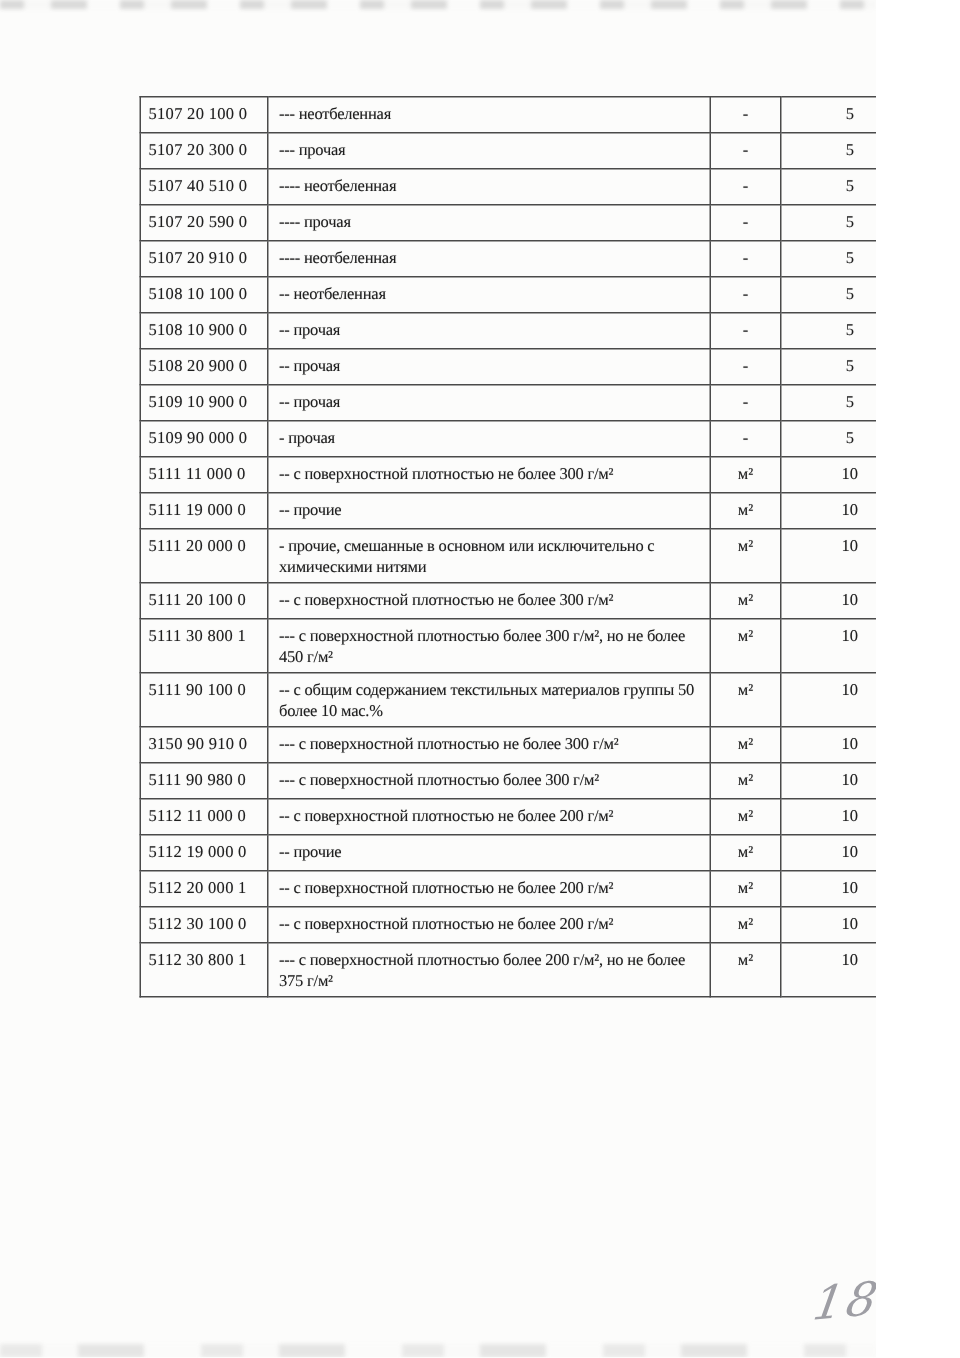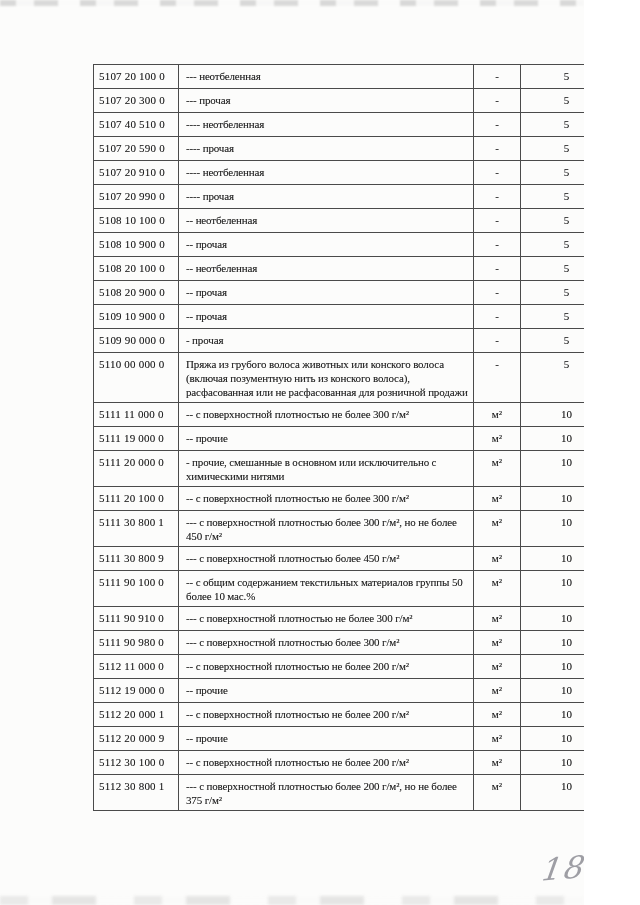--- a/index.html
+++ b/index.html
@@ -135,68 +135,50 @@
           <td class="col-unit">-</td>
           <td class="col-rate">5</td>
         </tr>
         <tr>
           <td class="col-code">5107 20 910 0</td>
           <td class="col-description">---- неотбеленная</td>
           <td class="col-unit">-</td>
           <td class="col-rate">5</td>
         </tr>
         <tr>
-          <td class="col-code">5107 20 990 0</td>
-          <td class="col-description">---- прочая</td>
-          <td class="col-unit">-</td>
-          <td class="col-rate">5</td>
-        </tr>
-        <tr>
           <td class="col-code">5108 10 100 0</td>
           <td class="col-description">-- неотбеленная</td>
           <td class="col-unit">-</td>
           <td class="col-rate">5</td>
         </tr>
         <tr>
           <td class="col-code">5108 10 900 0</td>
           <td class="col-description">-- прочая</td>
           <td class="col-unit">-</td>
           <td class="col-rate">5</td>
         </tr>
         <tr>
-          <td class="col-code">5108 20 100 0</td>
-          <td class="col-description">-- неотбеленная</td>
-          <td class="col-unit">-</td>
-          <td class="col-rate">5</td>
-        </tr>
-        <tr>
           <td class="col-code">5108 20 900 0</td>
           <td class="col-description">-- прочая</td>
           <td class="col-unit">-</td>
           <td class="col-rate">5</td>
         </tr>
         <tr>
           <td class="col-code">5109 10 900 0</td>
           <td class="col-description">-- прочая</td>
           <td class="col-unit">-</td>
           <td class="col-rate">5</td>
         </tr>
         <tr>
           <td class="col-code">5109 90 000 0</td>
           <td class="col-description">- прочая</td>
           <td class="col-unit">-</td>
           <td class="col-rate">5</td>
         </tr>
         <tr>
-          <td class="col-code">5110 00 000 0</td>
-          <td class="col-description">Пряжа из грубого волоса животных или конского волоса (включая позументную нить из конского волоса), расфасованная или не расфасованная для розничной продажи</td>
-          <td class="col-unit">-</td>
-          <td class="col-rate">5</td>
-        </tr>
-        <tr>
           <td class="col-code">5111 11 000 0</td>
           <td class="col-description">-- с поверхностной плотностью не более 300 г/м²</td>
           <td class="col-unit">м²</td>
           <td class="col-rate">10</td>
         </tr>
         <tr>
           <td class="col-code">5111 19 000 0</td>
           <td class="col-description">-- прочие</td>
           <td class="col-unit">м²</td>
           <td class="col-rate">10</td>
@@ -213,33 +195,27 @@
           <td class="col-unit">м²</td>
           <td class="col-rate">10</td>
         </tr>
         <tr>
           <td class="col-code">5111 30 800 1</td>
           <td class="col-description">--- с поверхностной плотностью более 300 г/м², но не более 450 г/м²</td>
           <td class="col-unit">м²</td>
           <td class="col-rate">10</td>
         </tr>
         <tr>
-          <td class="col-code">5111 30 800 9</td>
-          <td class="col-description">--- с поверхностной плотностью более 450 г/м²</td>
-          <td class="col-unit">м²</td>
-          <td class="col-rate">10</td>
-        </tr>
-        <tr>
           <td class="col-code">5111 90 100 0</td>
           <td class="col-description">-- с общим содержанием текстильных материалов группы 50 более 10 мас.%</td>
           <td class="col-unit">м²</td>
           <td class="col-rate">10</td>
         </tr>
         <tr>
-          <td class="col-code">5111 90 910 0</td>
+          <td class="col-code">3150 90 910 0</td>
           <td class="col-description">--- с поверхностной плотностью не более 300 г/м²</td>
           <td class="col-unit">м²</td>
           <td class="col-rate">10</td>
         </tr>
         <tr>
           <td class="col-code">5111 90 980 0</td>
           <td class="col-description">--- с поверхностной плотностью более 300 г/м²</td>
           <td class="col-unit">м²</td>
           <td class="col-rate">10</td>
         </tr>
@@ -255,26 +231,20 @@
           <td class="col-unit">м²</td>
           <td class="col-rate">10</td>
         </tr>
         <tr>
           <td class="col-code">5112 20 000 1</td>
           <td class="col-description">-- с поверхностной плотностью не более 200 г/м²</td>
           <td class="col-unit">м²</td>
           <td class="col-rate">10</td>
         </tr>
         <tr>
-          <td class="col-code">5112 20 000 9</td>
-          <td class="col-description">-- прочие</td>
-          <td class="col-unit">м²</td>
-          <td class="col-rate">10</td>
-        </tr>
-        <tr>
           <td class="col-code">5112 30 100 0</td>
           <td class="col-description">-- с поверхностной плотностью не более 200 г/м²</td>
           <td class="col-unit">м²</td>
           <td class="col-rate">10</td>
         </tr>
         <tr>
           <td class="col-code">5112 30 800 1</td>
           <td class="col-description">--- с поверхностной плотностью более 200 г/м², но не более 375 г/м²</td>
           <td class="col-unit">м²</td>
           <td class="col-rate">10</td>

